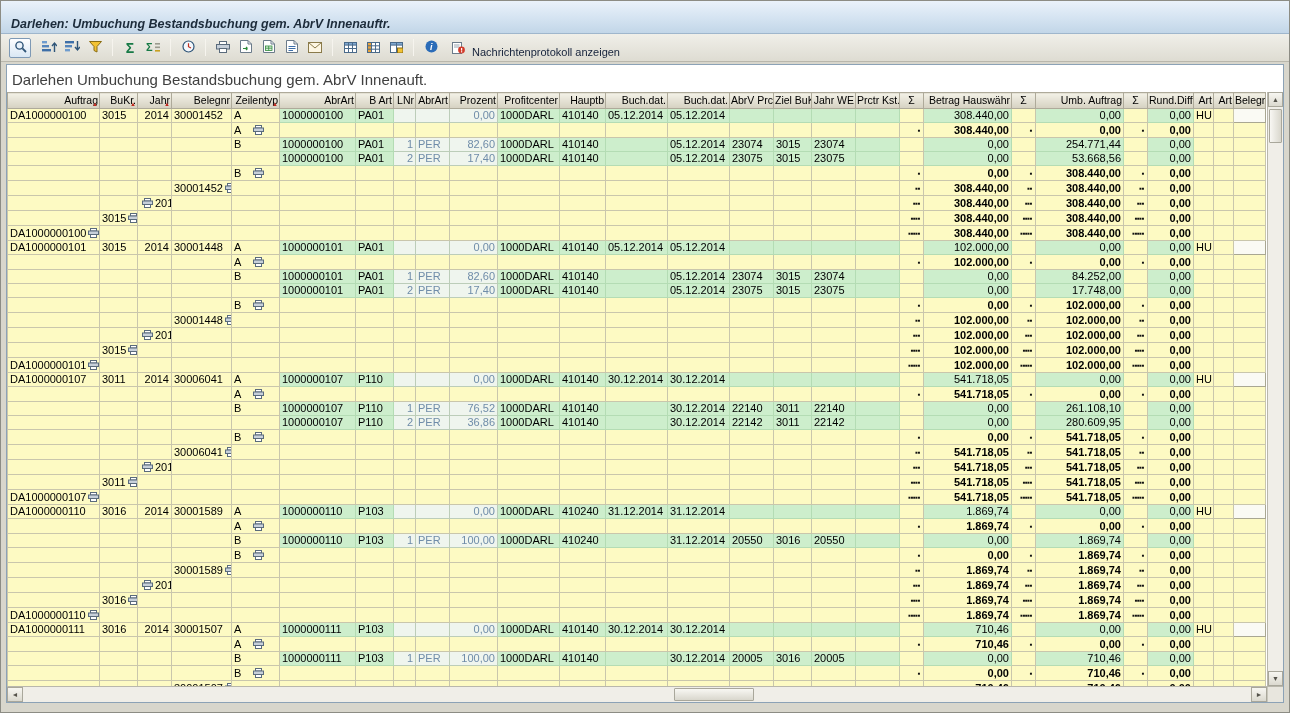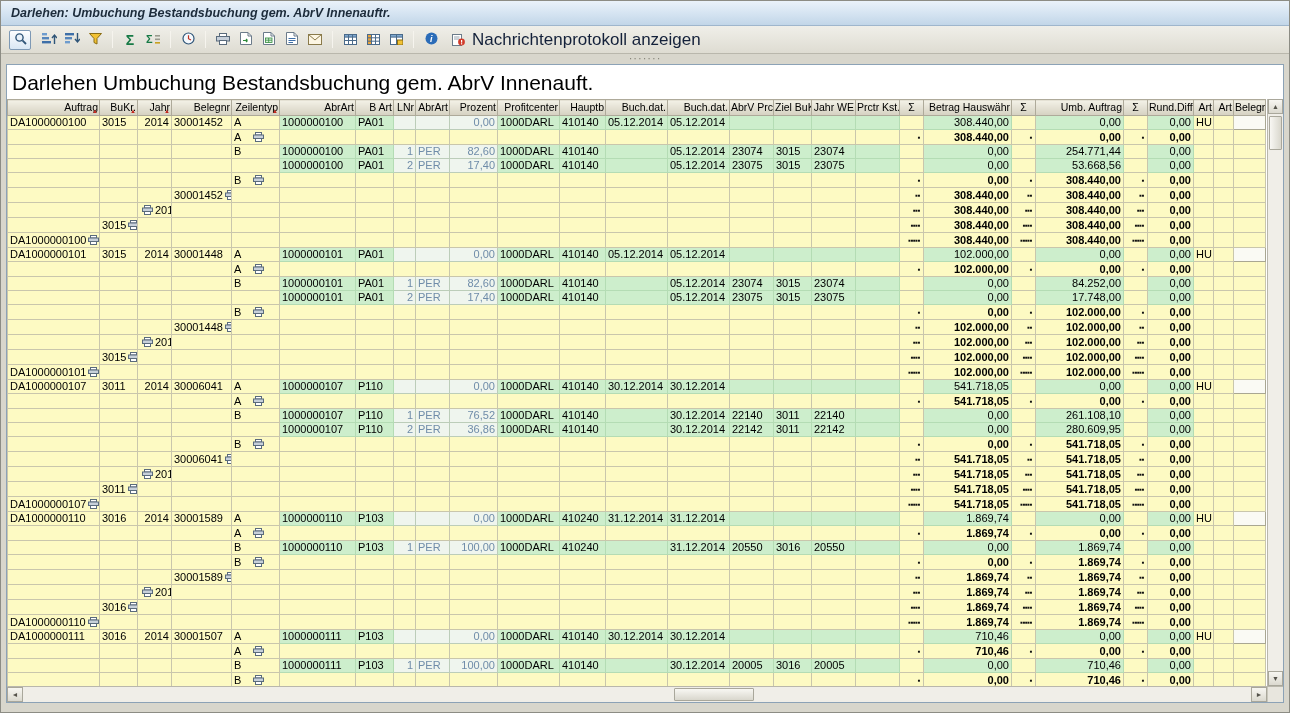--- a/index.html
+++ b/index.html
@@ -2,40 +2,40 @@
 <html><head>
 <meta charset="utf-8">
 <style>
   *{margin:0;padding:0;box-sizing:border-box}
   body{width:1290px;height:713px;overflow:hidden;position:relative;
        background:#D8D6CC;font-family:"Liberation Sans",sans-serif;}
   .screen{width:1290px;height:713px;border:1px solid #8C8C84;position:relative;overflow:hidden}
 
   
   .titlebar{height:25px;background:linear-gradient(180deg,#EAF2FA 0%,#D4E3F1 55%,#C2D6E8 100%);
-            border-bottom:1px solid #9FB6CC;display:flex;align-items:center;padding:8px 10px}
+            border-bottom:1px solid #9FB6CC;display:flex;align-items:flex-start;padding:16px 10px}
   .title{font-size:12.5px;font-weight:bold;font-style:italic;color:#1C2B3A}
 
   
   .toolbar{height:28px;background:linear-gradient(180deg,#F0EFE9,#DEDCD2);
            border-bottom:1px solid #B9B7AC;display:flex;align-items:center;padding:0 8px;gap:1px}
   .ticon{width:22px;height:20px;display:inline-flex;align-items:center;justify-content:center;border-radius:2px;flex:none}
   .ticon.boxed{border:1px solid #7E99B5;background:linear-gradient(#FEFEFF,#D9E7F4);margin-right:6px}
   .ticon.sigma{color:#177A46;font-weight:bold;font-size:14px}
   .tsep{width:1px;height:17px;background:#B2B0A4;border-right:1px solid #F6F4EE;margin:0 5px;flex:none}
-  .msg{display:inline-flex;align-items:flex-start;gap:3px;font-size:17px;color:#14213A;margin-left:4px;cursor:default}
+  .msg{display:inline-flex;align-items:flex-end;gap:3px;font-size:11px;color:#14213A;margin-left:4px;cursor:default}
 
   
   .splitter{height:9px;display:flex;align-items:center;justify-content:center;background:#D8D6CC}
   .spdots{color:#838176;font-size:11px;letter-spacing:1px;line-height:3px}
 
   
   .panel{position:absolute;left:5px;right:5px;top:63px;height:639px;background:#FFFFFF;
          border:1px solid #8CA2B6;display:flex;flex-direction:column}
-  .heading{font-size:21px;color:#000000;padding:6px 5px 4px;background:#fff;flex:none}
+  .heading{font-size:15px;color:#404040;padding:6px 5px 4px;background:#fff;flex:none}
   .gridwrap{flex:1;display:flex;overflow:hidden}
   .tablearea{flex:1;overflow:hidden}
 
   table{border-collapse:collapse;table-layout:fixed;width:1258px}
   th,td{font-size:11px;line-height:13px;height:13.3px;padding:0 2px;white-space:nowrap;
         overflow:hidden;border:1px solid #C9C6AC}
   th{background:linear-gradient(#F3F1E7,#D5D1C1);border-color:#AEAA9A;font-weight:normal;
      text-align:right;position:relative;height:16px;font-size:10.5px;padding:0 1px}
   .sortmark{position:absolute;right:1px;top:5px;font-size:6px;color:#C2281E}
   td.y{background:#FDFAC3}

